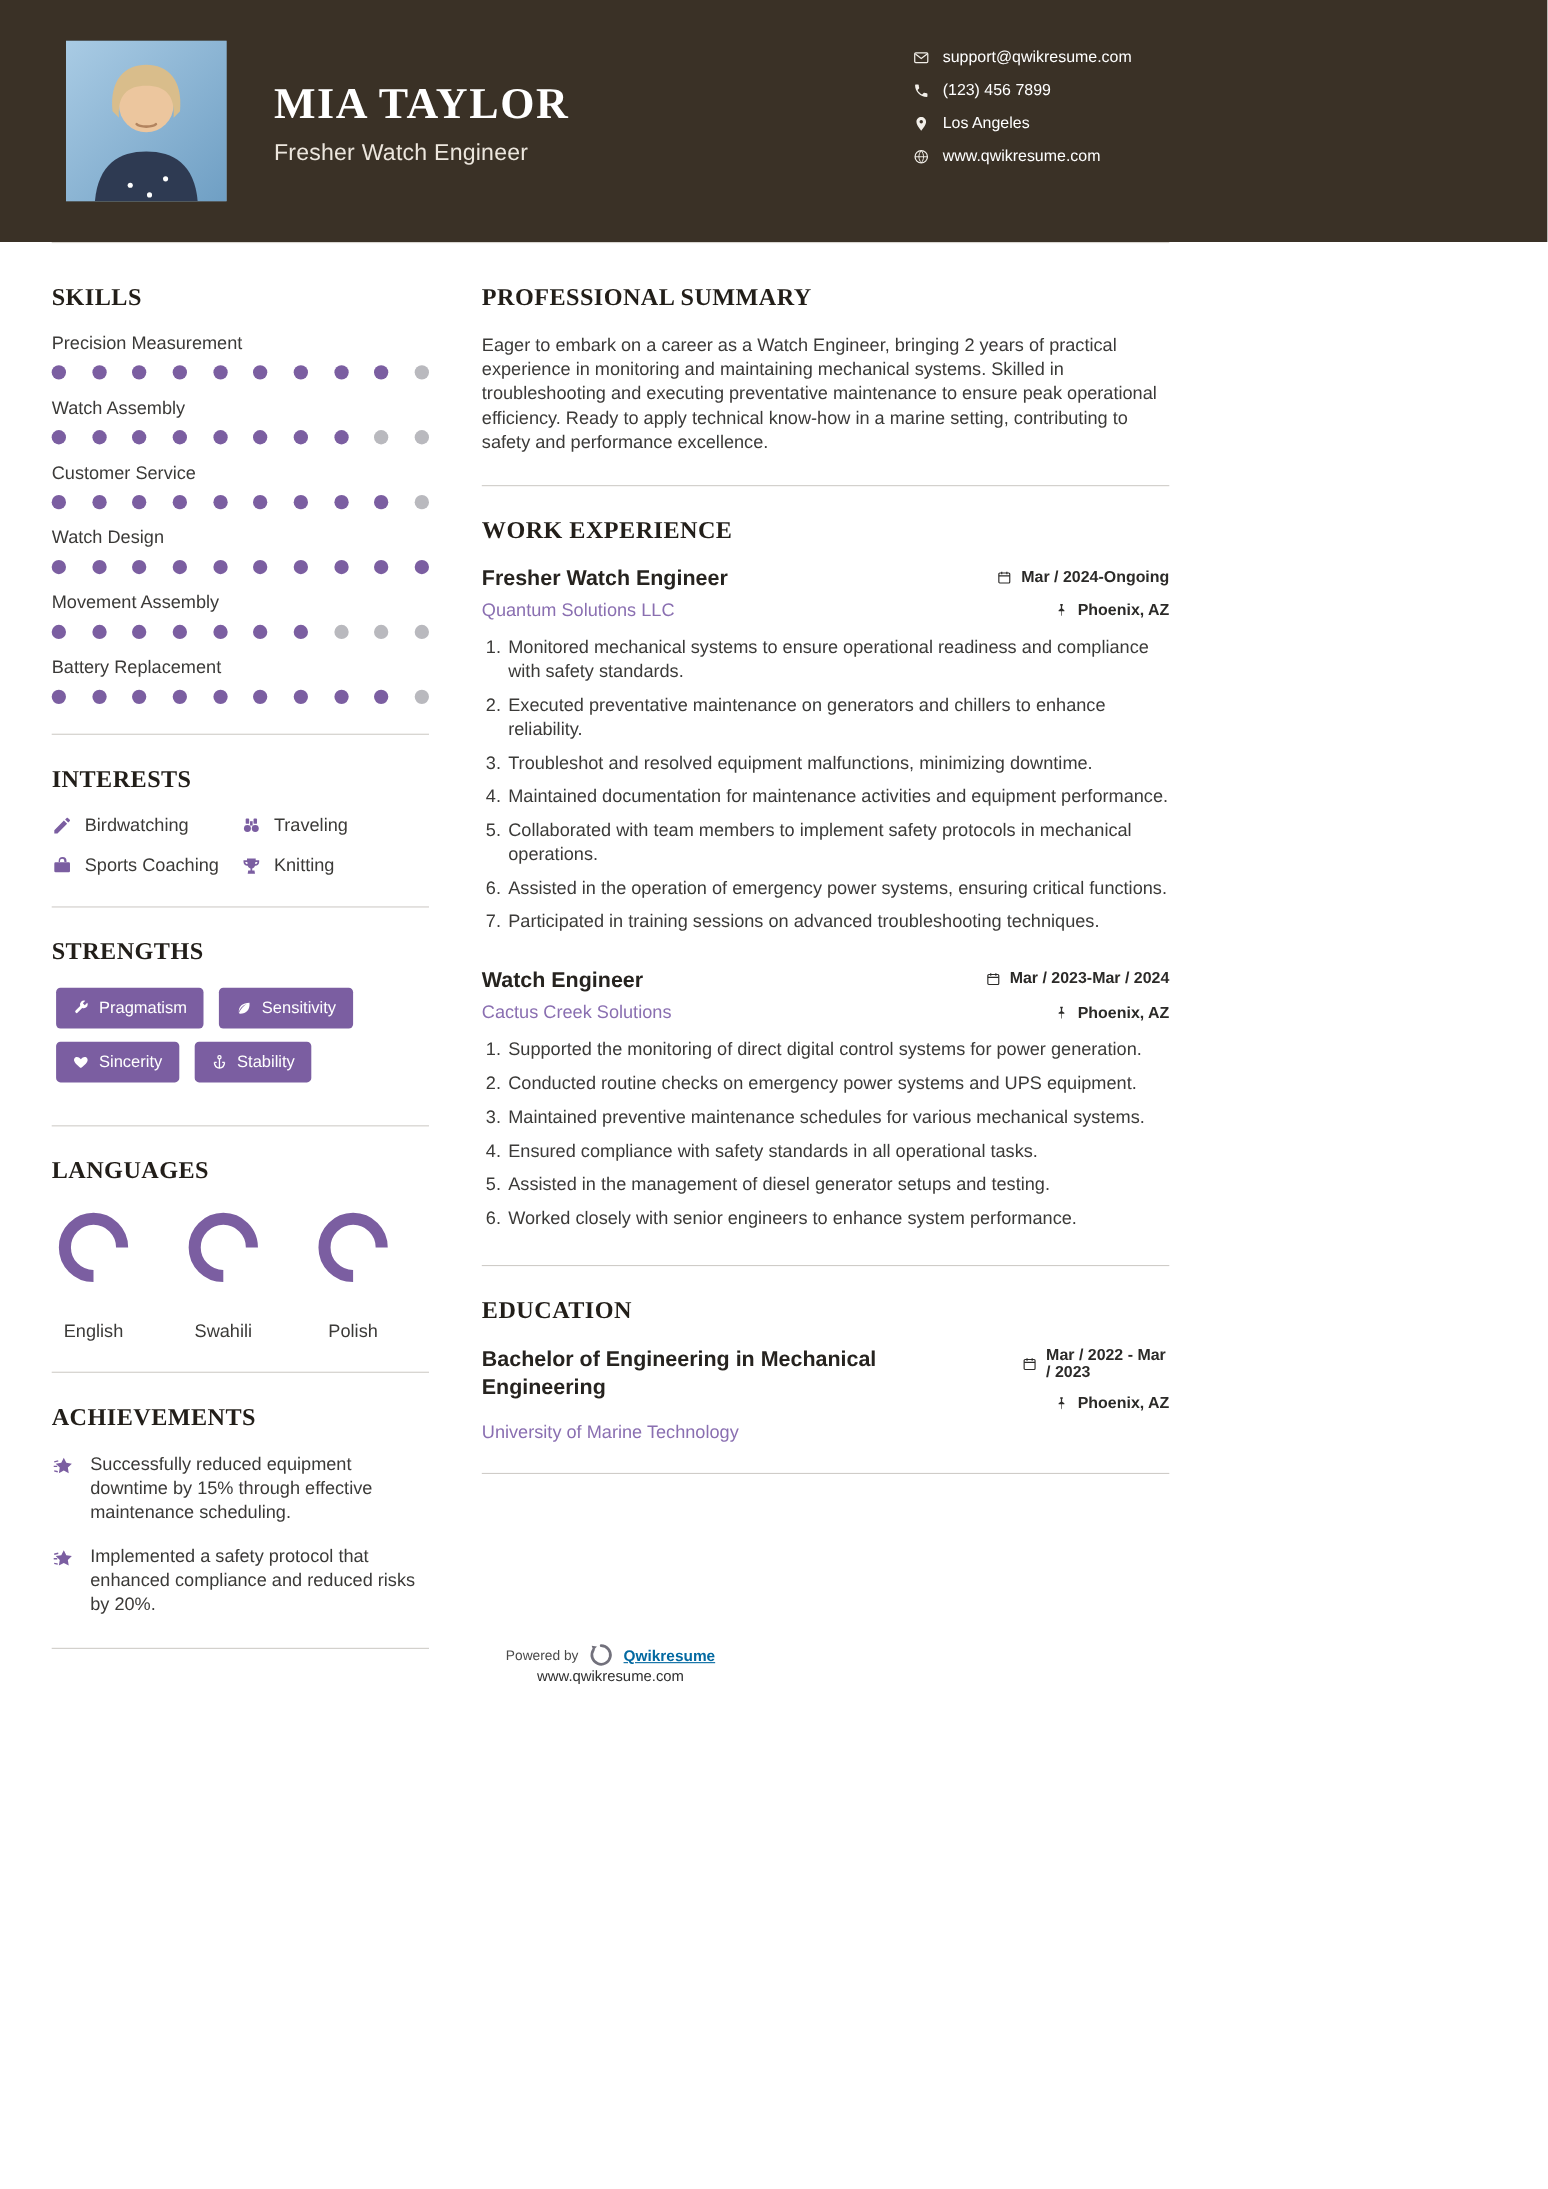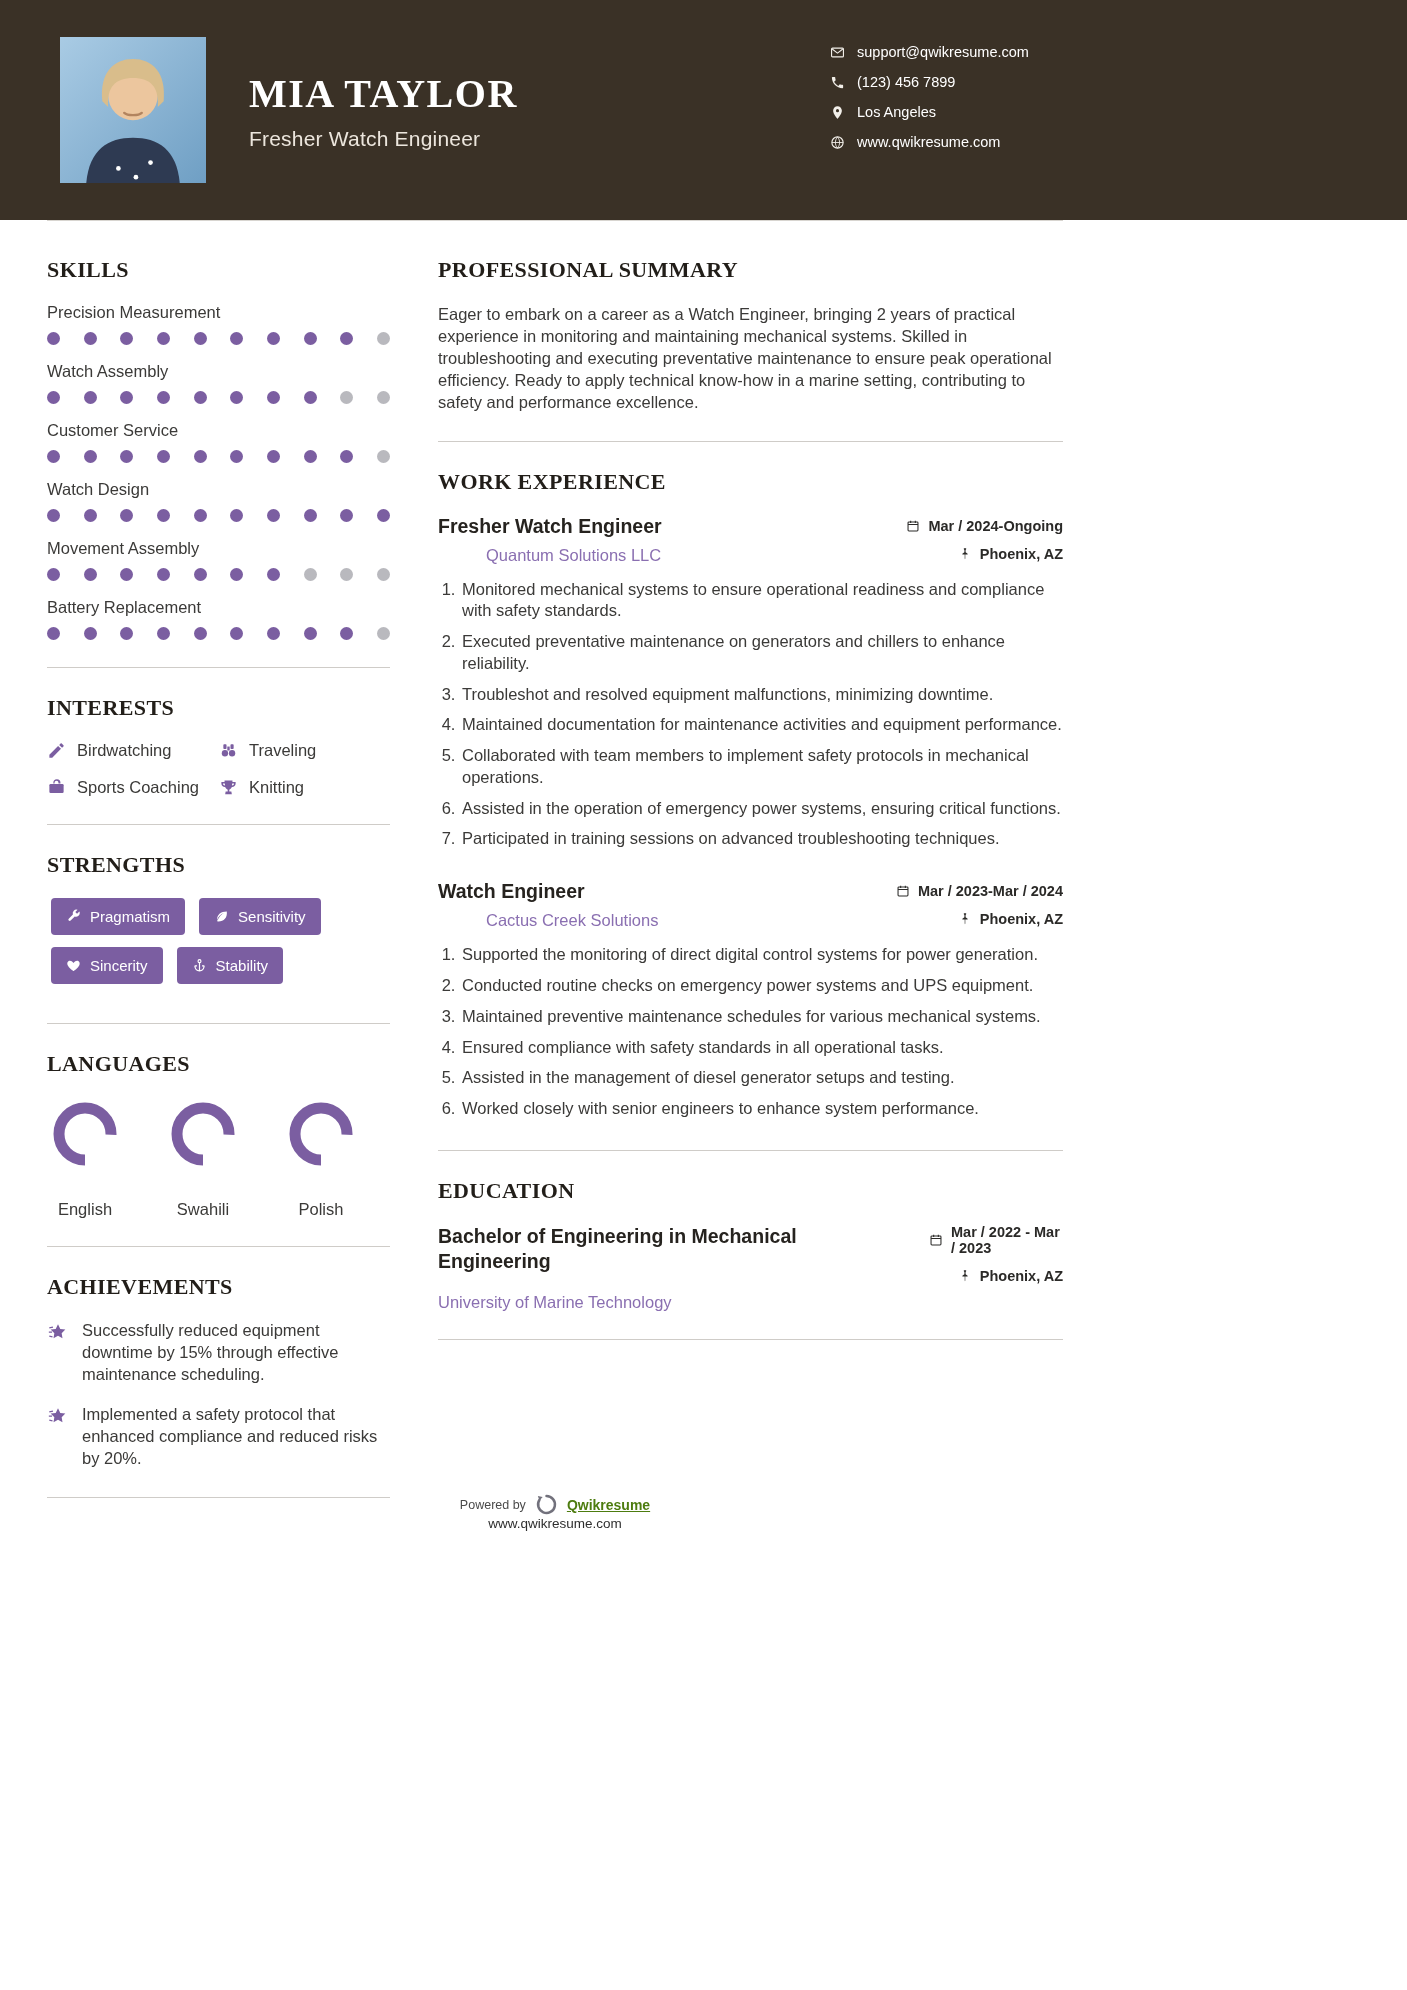--- a/index.html
+++ b/index.html
@@ -58,38 +58,38 @@
   .ach-icon { width:22px; height:22px; color:var(--accent,#7b5ea1); margin-top:2px; }
   .ach-text { font-size:16.5px; line-height:1.32; color:#3b3a38; }
 
   
   .summary { margin:0; font-size:16.5px; line-height:1.34; color:#3b3a38; }
   .job { margin-top:10px; margin-bottom:30px; }
   .job-head { display:flex; justify-content:space-between; align-items:baseline; }
   .job-title { margin:0; font-size:19.5px; font-weight:700; color:#26231f; }
   .meta { display:flex; align-items:center; gap:8px; font-size:14.5px; font-weight:700; color:#2b2a28; }
   .meta-icon { width:14px; height:14px; color:#2b2a28; }
-  .job-sub { display:flex; justify-content:space-between; align-items:flex-start; margin-top:8px;margin-left:48px; }
+  .job-sub { display:flex; justify-content:space-between; align-items:center; margin-top:8px; }
   .company { font-size:16.5px; color:var(--link,#8a6fb1); }
   .bullets { margin:14px 0 0; padding-left:22px; color:#3b3a38; }
   .bullets li { font-size:16.5px; line-height:1.32; margin-bottom:9px; padding-left:2px; }
 
   .edu-head { display:flex; justify-content:space-between; }
   .degree { margin:0; font-size:19.5px; font-weight:700; color:#26231f; max-width:400px; line-height:1.3; }
   .edu-meta-col { display:flex; flex-direction:column; align-items:flex-end; gap:12px; }
   .meta .wrapdates { white-space:normal; width:112px; }
   .edu-school { margin-top:9px; font-size:16.5px; color:var(--link,#8a6fb1); }
   .edu-desc { margin:14px 0 0; font-size:16.5px; line-height:1.34; color:#3b3a38; }
 
   
   .footer { position:absolute; left:47px; width:1016px; top:1493px; display:flex; justify-content:space-between; align-items:center;flex-direction:column; }
   .powered { display:flex; align-items:center; gap:9px; }
   .powered-label { font-size:12.5px; color:#4a4a4a; }
   .logo-icon { width:23px; height:23px; color:#72717c; }
-  .brand { font-size:14px; font-weight:700; color:#4d7c0f; text-decoration:underline; cursor:pointer; }
+  .brand { font-size:14px; font-weight:700; color:#0369a1; text-decoration:underline; cursor:pointer; }
   .site { font-size:13.5px; color:#2e2e2e; }
 </style>
 </head>
 <body>
 
 <div class="page">
 
   <header class="header">
     <div class="photo">
       <svg viewBox="0 0 100 100" aria-hidden="true">

